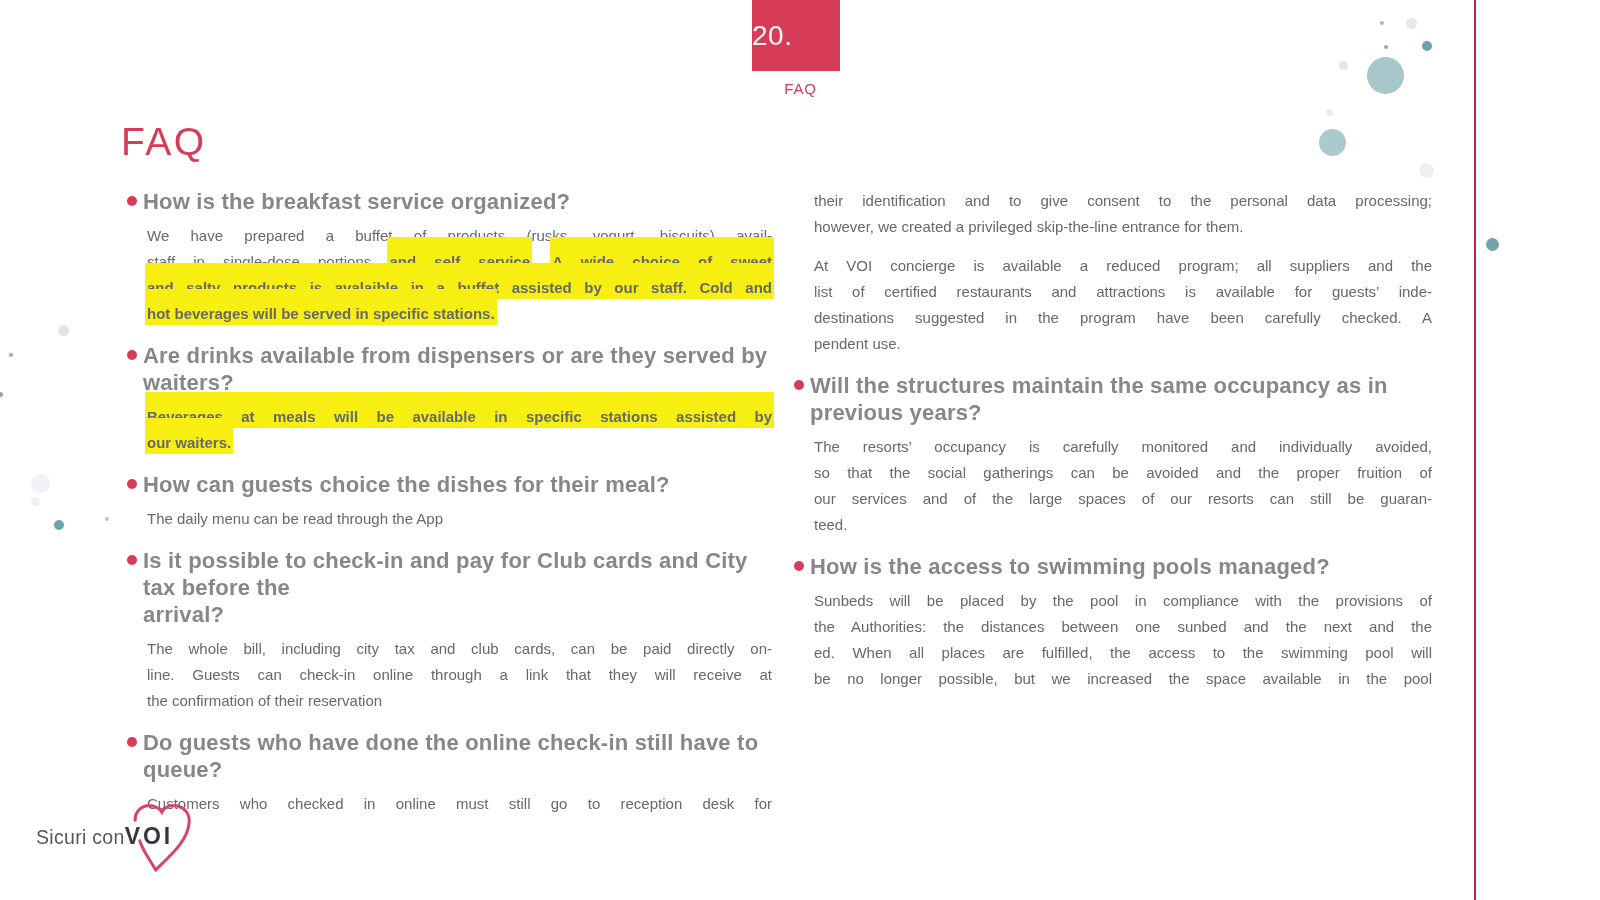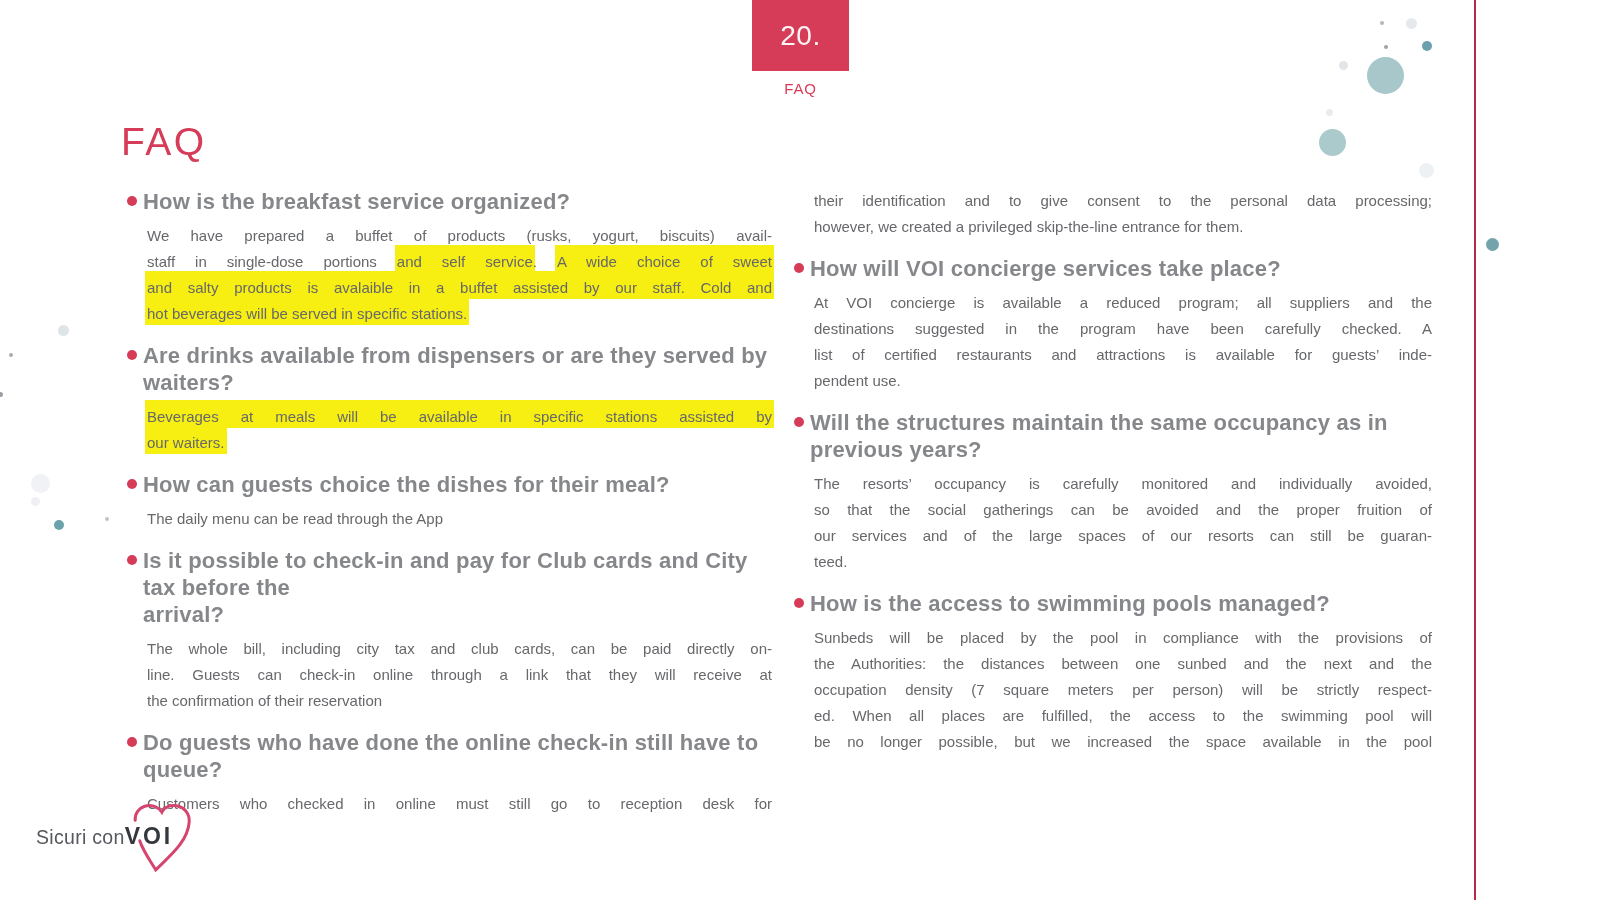--- a/index.html
+++ b/index.html
@@ -1,21 +1,21 @@
 <!DOCTYPE html>
 <html style="--accent: #d63c58; --hl: #f7ef12; --qcolor: #85878a; --acolor: #67686b;"><head>
 <meta charset="utf-8">
 <style>
   html,body{margin:0;padding:0;background:#fff;}
   .slide{position:relative;width:1600px;height:900px;background:#ffffff;overflow:hidden;
          font-family:"Liberation Sans", sans-serif;}
 
   
-  .chapter-box{position:absolute;left:752px;top:0;width:97px;height:71px;
-               background:var(--accent);display:flex;align-items:center;justify-content:center;}
+  .chapter-box{position:absolute;left:752px;top:0;width:88px;height:71px;
+               background:var(--accent);display:flex;align-items:center;justify-content:flex-start;}
   .chapter-num{color:#faf4f5;font-size:28px;font-weight:500;letter-spacing:.5px;}
   .chapter-label{position:absolute;left:752px;top:80px;width:97px;text-align:center;
                  color:var(--accent);font-size:15px;letter-spacing:.8px;}
 
   
   .slide-title{position:absolute;left:121px;top:120px;color:var(--accent);
                font-size:39px;letter-spacing:2.5px;font-weight:400;}
 
   
   .side-rule{position:absolute;left:1474px;top:0;width:2px;height:900px;background:#b62a48;}
@@ -29,21 +29,21 @@
   .col-right{left:795px;width:637px;}
 
   .q{position:relative;padding-left:15px;margin:15px 0 8px 0;
      color:var(--qcolor);font-size:22px;font-weight:700;line-height:27px;letter-spacing:.2px;}
   .col .q:first-child{margin-top:0;}
   .bullet{position:absolute;left:-1px;top:8px;width:10px;height:10px;border-radius:50%;
           background:var(--accent);}
   .a{margin:0 0 13px 0;padding-left:19px;color:var(--acolor);font-size:15px;line-height:26px;}
   .aline{white-space:nowrap;}
   .aline.fill{white-space:normal;text-align:justify;text-align-last:justify;}
-  .hl{background:var(--hl);padding:8px 2px 3px 2px;margin:16px -2px;}
+  .hl{background:var(--hl);padding:16px 2px 3px 2px;margin:16px -2px;font-weight:bold;}
 
   
   .logo{position:absolute;left:36px;top:798px;width:180px;height:80px;}
   .logo-heart{position:absolute;left:82px;top:0;}
   .logo-text{position:absolute;left:0;top:25px;white-space:nowrap;}
   .logo-prefix{color:#55585d;font-size:19.5px;letter-spacing:.3px;}
   .logo-brand{color:#34383e;font-size:23px;font-weight:700;letter-spacing:3px;}
 </style>
 </head>
 <body>
@@ -121,48 +121,43 @@
       </div>
       <div class="a">
         <div class="aline fill"><span>Customers who checked in online must still go to reception desk for</span></div>
       </div>
     </div>
   <div class="col col-right">
       <div class="a">
         <div class="aline fill"><span>their identification and to give consent to the personal data processing;</span></div>
         <div class="aline"><span>however, we created a privileged skip-the-line entrance for them.</span></div>
       </div>
-      <div class="q">
-        <span class="bullet"></span>
-        <div>How will VOI concierge services take place?</div>
-      </div>
       <div class="a">
         <div class="aline fill"><span>At VOI concierge is available a reduced program; all suppliers and the</span></div>
+        <div class="aline fill"><span>list of certified restaurants and attractions is available for guests’ inde-</span></div>
         <div class="aline fill"><span>destinations suggested in the program have been carefully checked. A</span></div>
-        <div class="aline fill"><span>list of certified restaurants and attractions is available for guests’ inde-</span></div>
         <div class="aline"><span>pendent use.</span></div>
       </div>
       <div class="q">
         <span class="bullet"></span>
         <div>Will the structures maintain the same occupancy as in previous years?</div>
       </div>
       <div class="a">
         <div class="aline fill"><span>The resorts’ occupancy is carefully monitored and individually avoided,</span></div>
         <div class="aline fill"><span>so that the social gatherings can be avoided and the proper fruition of</span></div>
         <div class="aline fill"><span>our services and of the large spaces of our resorts can still be guaran-</span></div>
         <div class="aline"><span>teed.</span></div>
       </div>
       <div class="q">
         <span class="bullet"></span>
         <div>How is the access to swimming pools managed?</div>
       </div>
       <div class="a">
         <div class="aline fill"><span>Sunbeds will be placed by the pool in compliance with the provisions of</span></div>
         <div class="aline fill"><span>the Authorities:  the distances between one sunbed and the next and the</span></div>
-        <div class="aline fill"><span>occupation density (7 square meters per person) will be strictly respect-</span></div>
         <div class="aline fill"><span>ed. When all places are fulfilled, the access to the swimming pool will</span></div>
         <div class="aline fill"><span>be no longer possible, but we increased the space available in the pool</span></div>
       </div>
     </div>
 
   <div class="logo">
     <svg class="logo-heart" width="82" height="80" viewBox="0 0 82 80">
       <path d="M16,24 C14,10 32,2 42,14 C46,2 70,4 70,22 C70,42 52,58 40,72 C33,62 26,54 22,44" fill="none" stroke="#d5456d" stroke-width="3" stroke-linecap="round" transform="rotate(4 40 40)"></path>
     </svg>
     <div class="logo-text">

